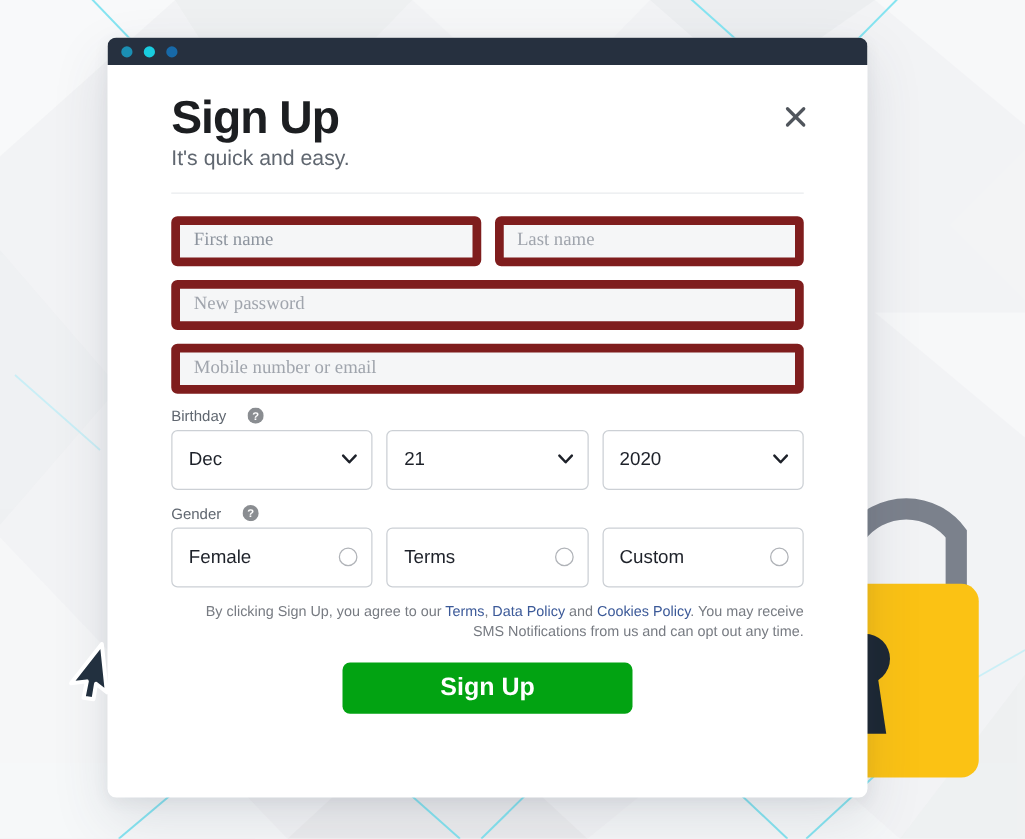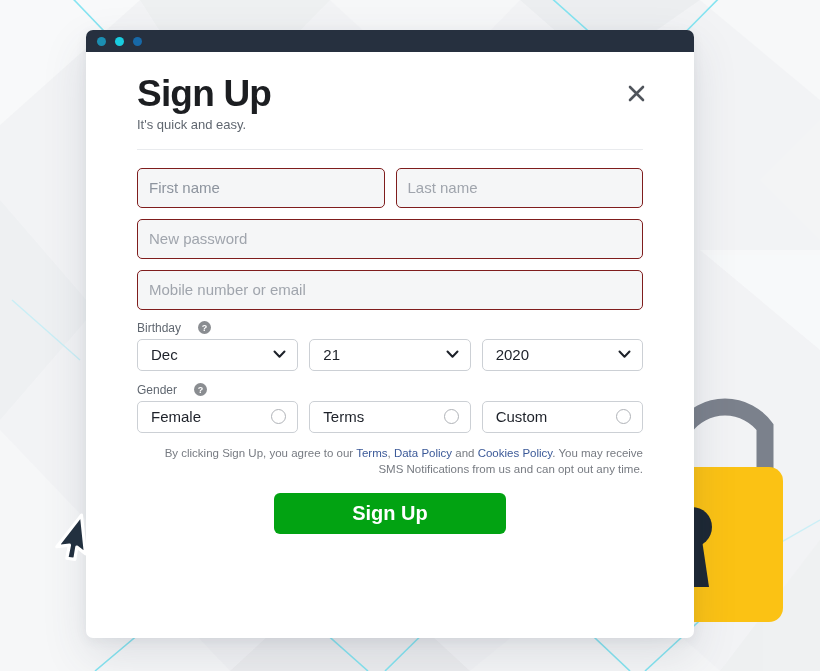--- a/index.html
+++ b/index.html
@@ -83,21 +83,21 @@
 
   #page-title {
     font-size: 37px;
     font-weight: bold;
     color: #1c1e21;
     letter-spacing: -0.8px;
     line-height: 1.08;
   }
 
   #page-subtitle {
-    font-size: 13px;
+    font-size: 17px;
     color: #606770;
     margin-top: 3px;
   }
 
   #close-button {
     position: absolute;
     top: 4px;
     right: -8px;
     width: 30px;
     height: 30px;
@@ -111,25 +111,25 @@
   #signup-form { padding-top: 18px; }
 
   .field-row {
     display: flex;
     gap: 11px;
     margin-bottom: 11px;
   }
 
   .text-field {
     background: #f5f6f7;
-    border: 1px solid #7f1d1d;
+    border: 7px solid #7f1d1d;
     border-radius: 5px;
     height: 40px;
     width: 100%;
-    font-family: Liberation Sans, sans-serif;
+    font-family: Liberation Serif, serif;
     font-size: 15px;
     color: #6d28d9;
     padding: 0 11px;
     outline: none;
   }
   .text-field::placeholder { color: #a0a5ad; opacity: 1; }
   .text-field.strong-ph::placeholder { color: #8d949e; }
 
   .group-label {
     font-size: 12px;
@@ -143,21 +143,21 @@
   .help-icon { display: inline-flex; }
 
   .selects-row, .radios-row {
     display: flex;
     gap: 11px;
     margin-bottom: 12px;
   }
 
   .select-box, .radio-box {
     flex: 1 1 0;
-    height: 32px;
+    height: 48px;
     background: #ffffff;
     border: 1px solid #ccd0d5;
     border-radius: 5px;
     display: flex;
     align-items: center;
     justify-content: space-between;
     padding: 0 11px 0 13px;
     font-size: 15px;
     color: #1d2129;
     cursor: pointer;

